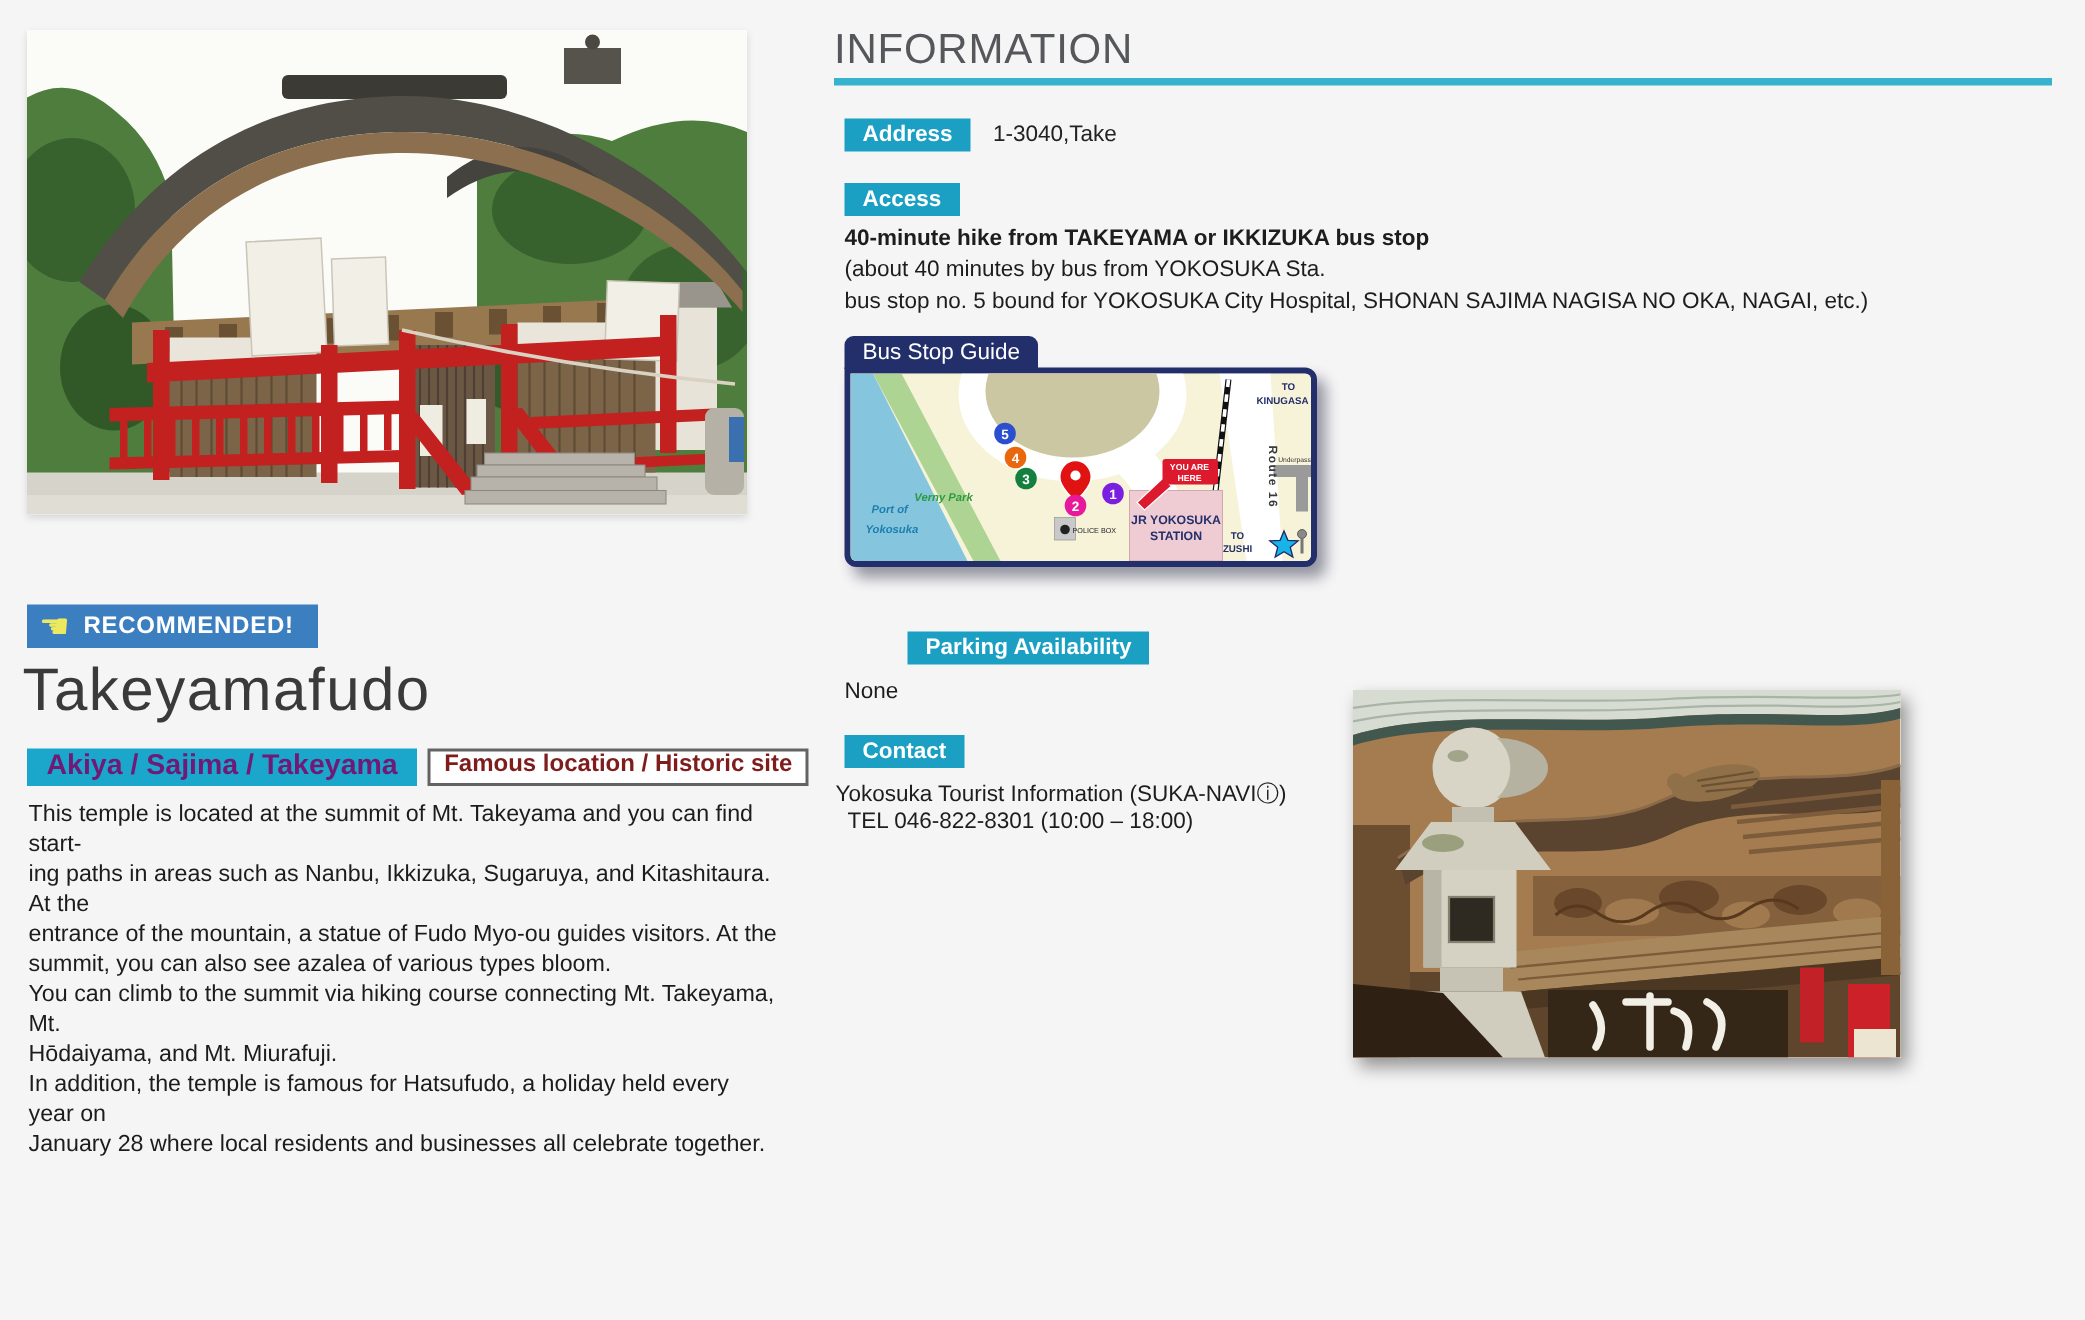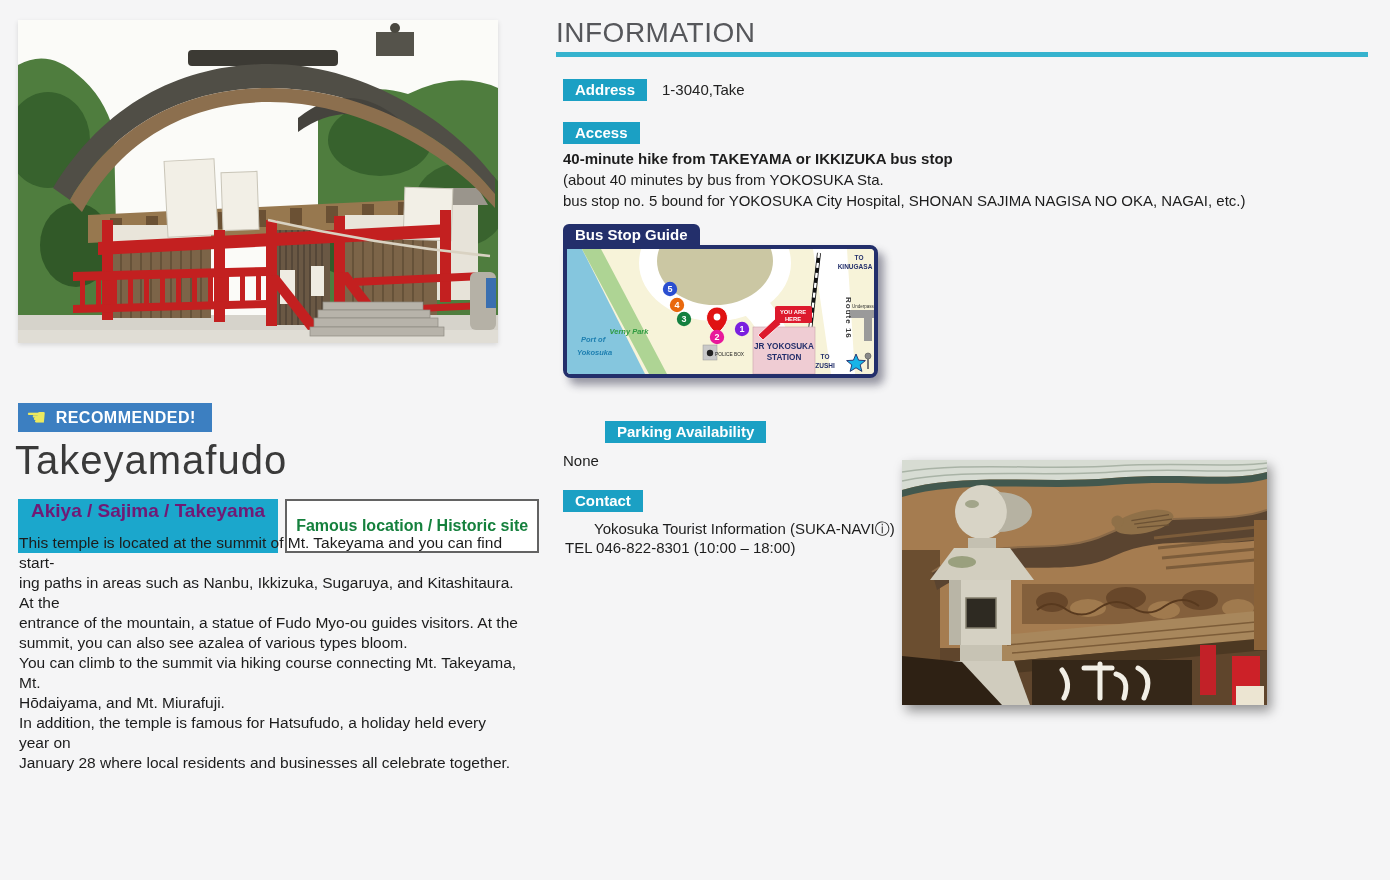--- a/index.html
+++ b/index.html
@@ -9,34 +9,34 @@
 
   
   .photo-main{left:18px;top:20px;width:480px;height:323px;box-shadow:0 2px 5px rgba(0,0,0,0.12);}
   .rec-badge{left:18px;top:403px;height:29px;background:#3c7fc1;display:flex;align-items:center;
              padding:0 16px 0 8px;gap:9px;}
   .rec-hand{color:#ece95f;font-size:23px;line-height:1;}
   .rec-label{color:#ffffff;font-weight:bold;font-size:16px;letter-spacing:0.5px;}
   .title{left:15px;top:438px;font-size:40px;font-weight:normal;color:#3a3a3a;letter-spacing:1px;margin:0;}
   .tags{left:18px;top:499px;display:flex;gap:7px;align-items:stretch;}
   .tag-area{background:#1ba7cc;color:#701a75;font-weight:bold;font-size:19px;padding:1px 13px 2px;text-align:right;}
-  .tag-cat{background:#fff;border:2px solid #636363;color:#15803d;font-weight:bold;font-size:16px;padding:16px 9px;}
+  .tag-cat{background:#fff;border:2px solid #636363;color:#7f1d1d;font-weight:bold;font-size:16px;padding:0 9px;}
   .desc{left:19px;top:533px;width:500px;font-size:15.5px;line-height:20px;color:#1c1c1c;}
 
   
   .info-h{left:556px;top:17px;font-size:28px;color:#56575b;letter-spacing:0.5px;font-weight:400;margin:0;text-align:center;}
   .info-rule{left:556px;top:52px;width:812px;height:5px;background:#36b3ce;}
   .badge{display:inline-block;background:#1ba0c4;color:#fff;font-weight:bold;font-size:15px;padding:2px 12px 3px;}
   .row{white-space:nowrap;font-size:15px;}
   .addr-val{margin-left:15px;color:#222;}
   .access-bold{font-weight:bold;color:#111;}
   .txt15{font-size:15px;color:#1d1d1d;}
 
   .bus{left:563px;top:224px;}
-  .bus-tab{display:inline-block;background:#232f6b;color:#fff;font-weight:bold;font-size:15px;
+  .bus-tab{display:inline-block;background:#232f6b;color:#fff;font-weight:normal;font-size:15px;
            padding:2px 12px 3px;border-radius:6px 6px 0 0;position:relative;z-index:2;}
   .map-box{width:307px;height:125px;border:4px solid #232f6b;border-radius:0 8px 8px 8px;margin-top:-1px;
            overflow:hidden;background:#f7f3d9;box-shadow:6px 7px 9px rgba(35,35,60,0.45);}
   .photo-detail{left:902px;top:460px;width:365px;height:245px;box-shadow:4px 6px 11px rgba(0,0,0,0.4);}
   svg{display:block;}
 </style>
 </head>
 <body>
 
 <div class="page">
@@ -258,21 +258,21 @@
   </div>
 
   <div class="abs" style="left:563px;top:421px;padding-left:42px;">
     <span class="badge">Parking Availability</span>
   </div>
   <div class="abs txt15" style="left:563px;top:452px;">None</div>
 
   <div class="abs" style="left:563px;top:490px;">
     <span class="badge">Contact</span>
   </div>
-  <div class="abs txt15" style="left:594px;top:520px;">Yokosuka Tourist Information (SUKA-NAVIⓘ)</div>
+  <div class="abs txt15" style="left:557px;top:520px;">Yokosuka Tourist Information (SUKA-NAVIⓘ)</div>
   <div class="abs txt15" style="left:565px;top:539px;">TEL 046-822-8301 (10:00 – 18:00)</div>
 
   <div class="abs photo-detail">
     <svg width="365" height="245" viewBox="0 0 365 245">
       <rect width="365" height="245" fill="#a57c50"></rect>
       <rect x="0" y="188" width="365" height="57" fill="#5f452c"></rect>
       <rect x="0" y="90" width="38" height="155" fill="#6b4e30"></rect>
       <g>
         <path d="M0,30 C60,12 140,24 210,18 C280,12 330,22 365,12 L365,0 L0,0 Z" fill="#d7dcd3"></path>
         <path d="M0,12 C60,2 140,10 210,6 C280,2 330,8 365,3" stroke="#a9b3a6" stroke-width="1.5" fill="none"></path>

